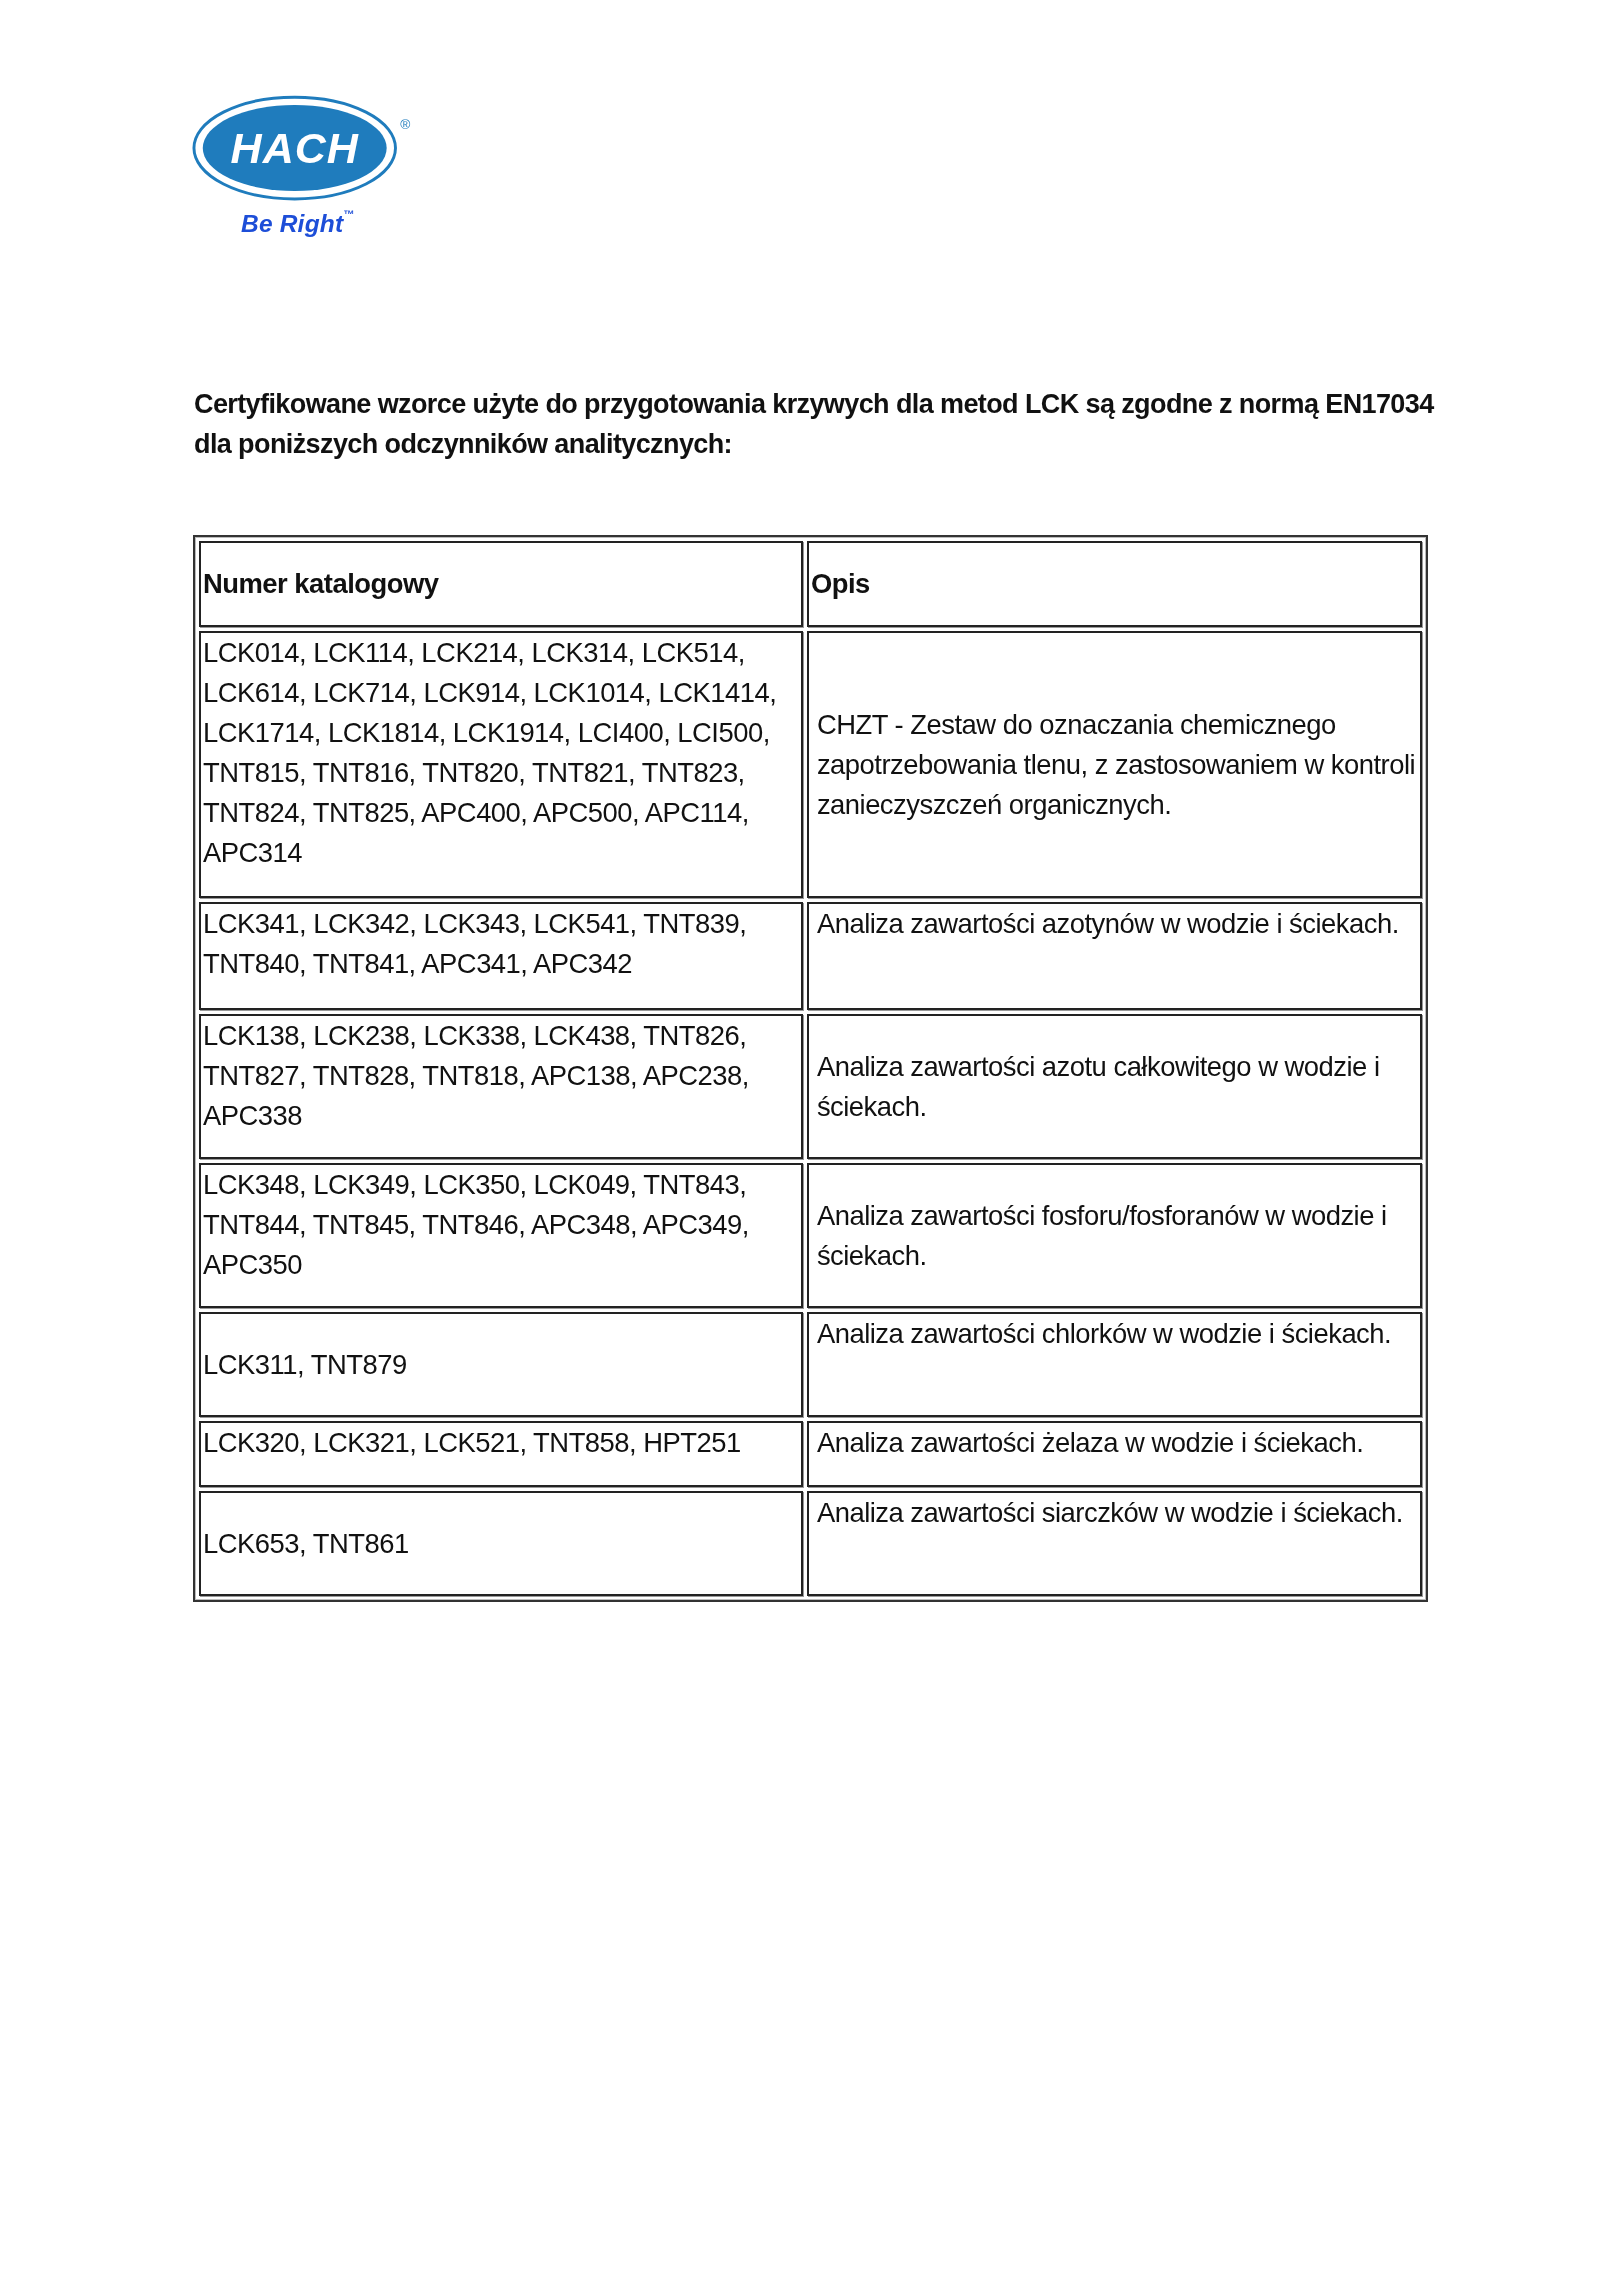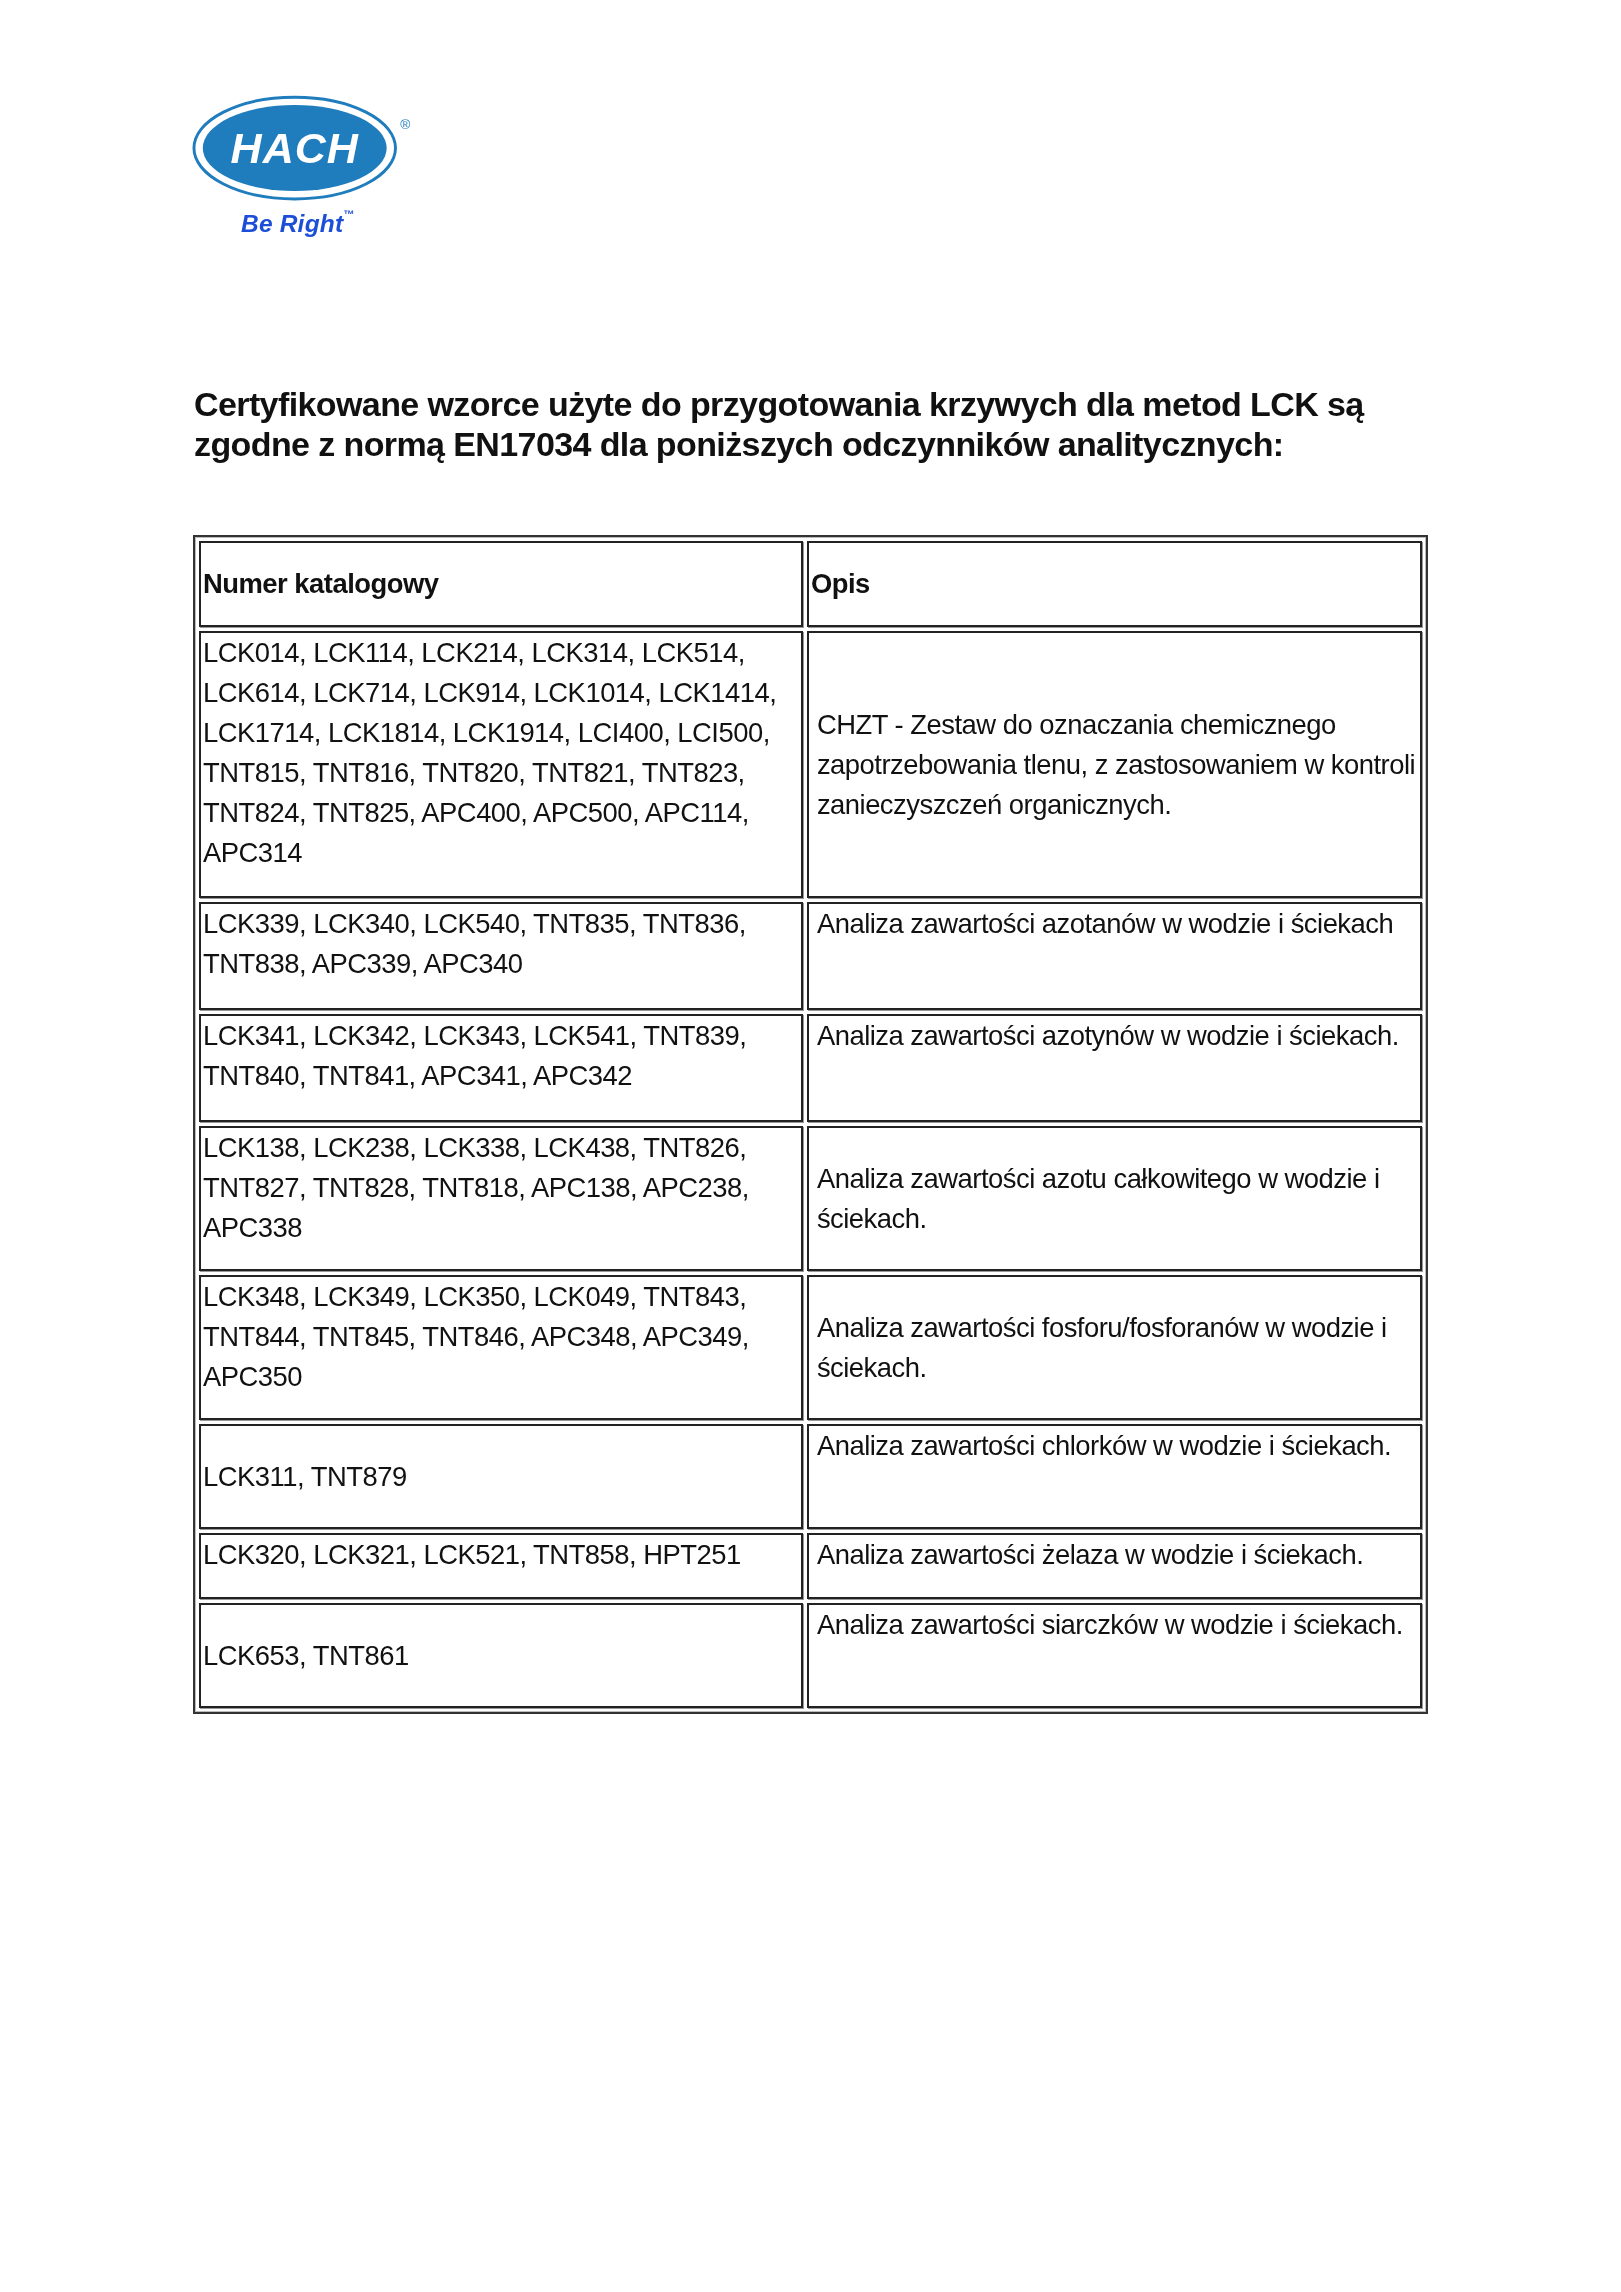--- a/index.html
+++ b/index.html
@@ -6,21 +6,21 @@
   body { width: 1621px; height: 2293px; position: relative; overflow: hidden;
          font-family: "Liberation Sans", "DejaVu Sans", sans-serif; color: #111; }
 
   .logo { position: absolute; left: 192px; top: 94px; width: 225px; height: 157px; }
   .logo svg { display: block; }
   .tagline { position: absolute; left: 241px; top: 210px; font-size: 24.5px; font-weight: bold;
              font-style: italic; color: #1d4ed8; letter-spacing: 0.2px; white-space: nowrap; }
   .tagline sup { font-size: 10.8px; vertical-align: top; position: relative; top: -2px; }
 
   .heading { position: absolute; left: 194px; top: 384px; width: 1255px; margin: 0;
-             font-size: 34px; font-weight: bold; line-height: 40px; letter-spacing: -0.6px;
+             font-size: 27px; font-weight: bold; line-height: 40px; letter-spacing: -0.6px;
              font-family: "Liberation Sans", sans-serif; }
 
   .tbl { position: absolute; left: 193px; top: 535px; width: 1235px;
          border: 2px solid #333; box-shadow: inset 0 0 0 1px #bbb;
          border-collapse: separate; border-spacing: 4.9px; }
   .tbl td, .tbl th { border: 2px solid #222; box-shadow: 1px 1px 0 #999;
          vertical-align: middle; padding: 0 2px; font-size: 27.4px; line-height: 40px;
          font-weight: normal; letter-spacing: -0.5px; text-align: left; }
   .tbl th { text-align: left; font-weight: bold; vertical-align: top; padding-top: 21px; height: 61px; }
   .tbl td.cat { width: 604px; vertical-align: top; padding-top: 0px; margin-left: 48px; }
@@ -49,28 +49,20 @@
       <th>Opis</th>
     </tr>
   </thead>
   <tbody>
     <tr style="height:267px">
       <td class="cat">
           <span class="txt">LCK014, LCK114, LCK214, LCK314, LCK514, LCK614, LCK714, LCK914, LCK1014, LCK1414, LCK1714, LCK1814, LCK1914, LCI400, LCI500, TNT815, TNT816, TNT820, TNT821, TNT823, TNT824, TNT825, APC400, APC500, APC114, APC314</span>
         </td>
       <td class="desc">
           <span class="txt">CHZT - Zestaw do oznaczania chemicznego zapotrzebowania tlenu, z zastosowaniem w kontroli zanieczyszczeń organicznych.</span>
-        </td>
-    </tr>
-    <tr style="height:108px">
-      <td class="cat">
-          <span class="txt">LCK339, LCK340, LCK540, TNT835, TNT836, TNT838, APC339, APC340</span>
-        </td>
-      <td class="desc" style="vertical-align:top">
-          <span class="txt">Analiza zawartości azotanów w wodzie i ściekach</span>
         </td>
     </tr>
     <tr style="height:108px">
       <td class="cat">
           <span class="txt">LCK341, LCK342, LCK343, LCK541, TNT839, TNT840, TNT841, APC341, APC342</span>
         </td>
       <td class="desc" style="vertical-align:top">
           <span class="txt">Analiza zawartości azotynów w wodzie i ściekach.</span>
         </td>
     </tr>

